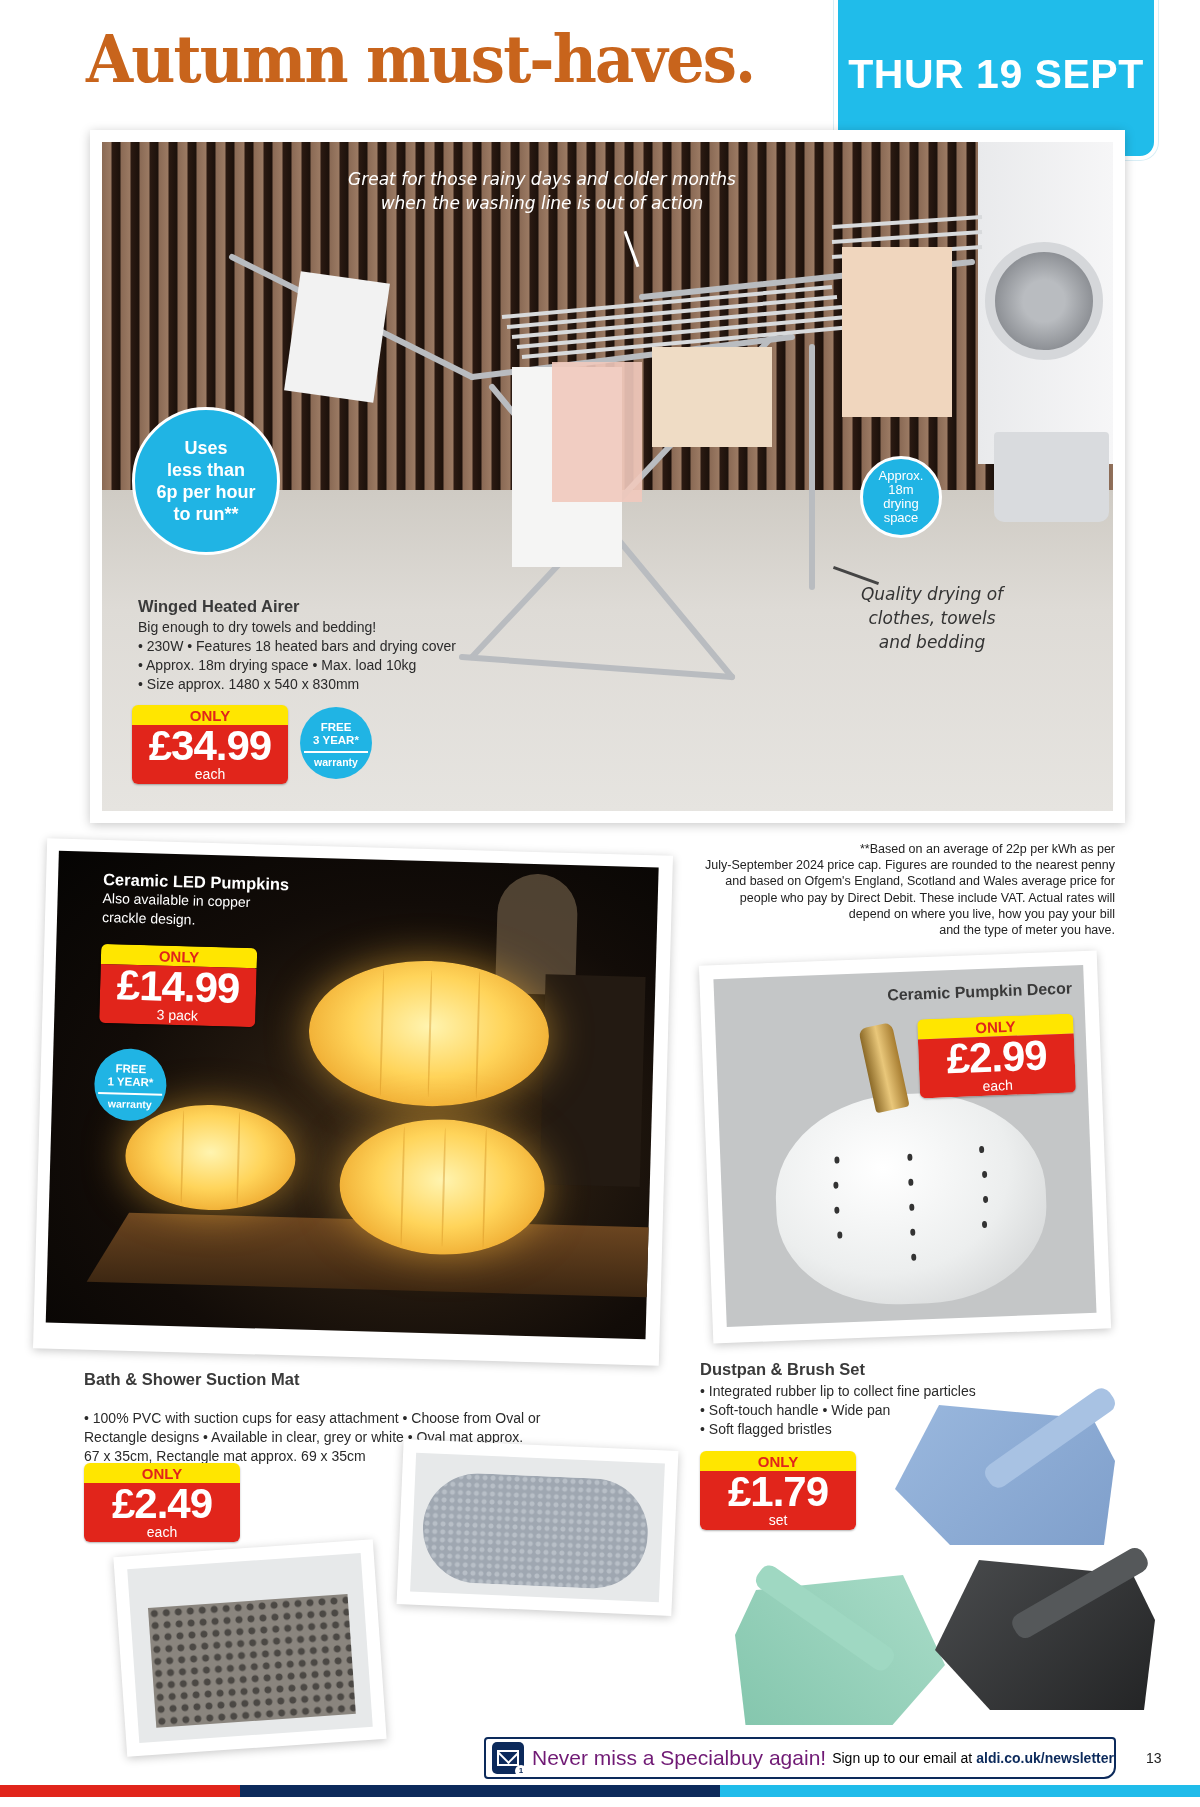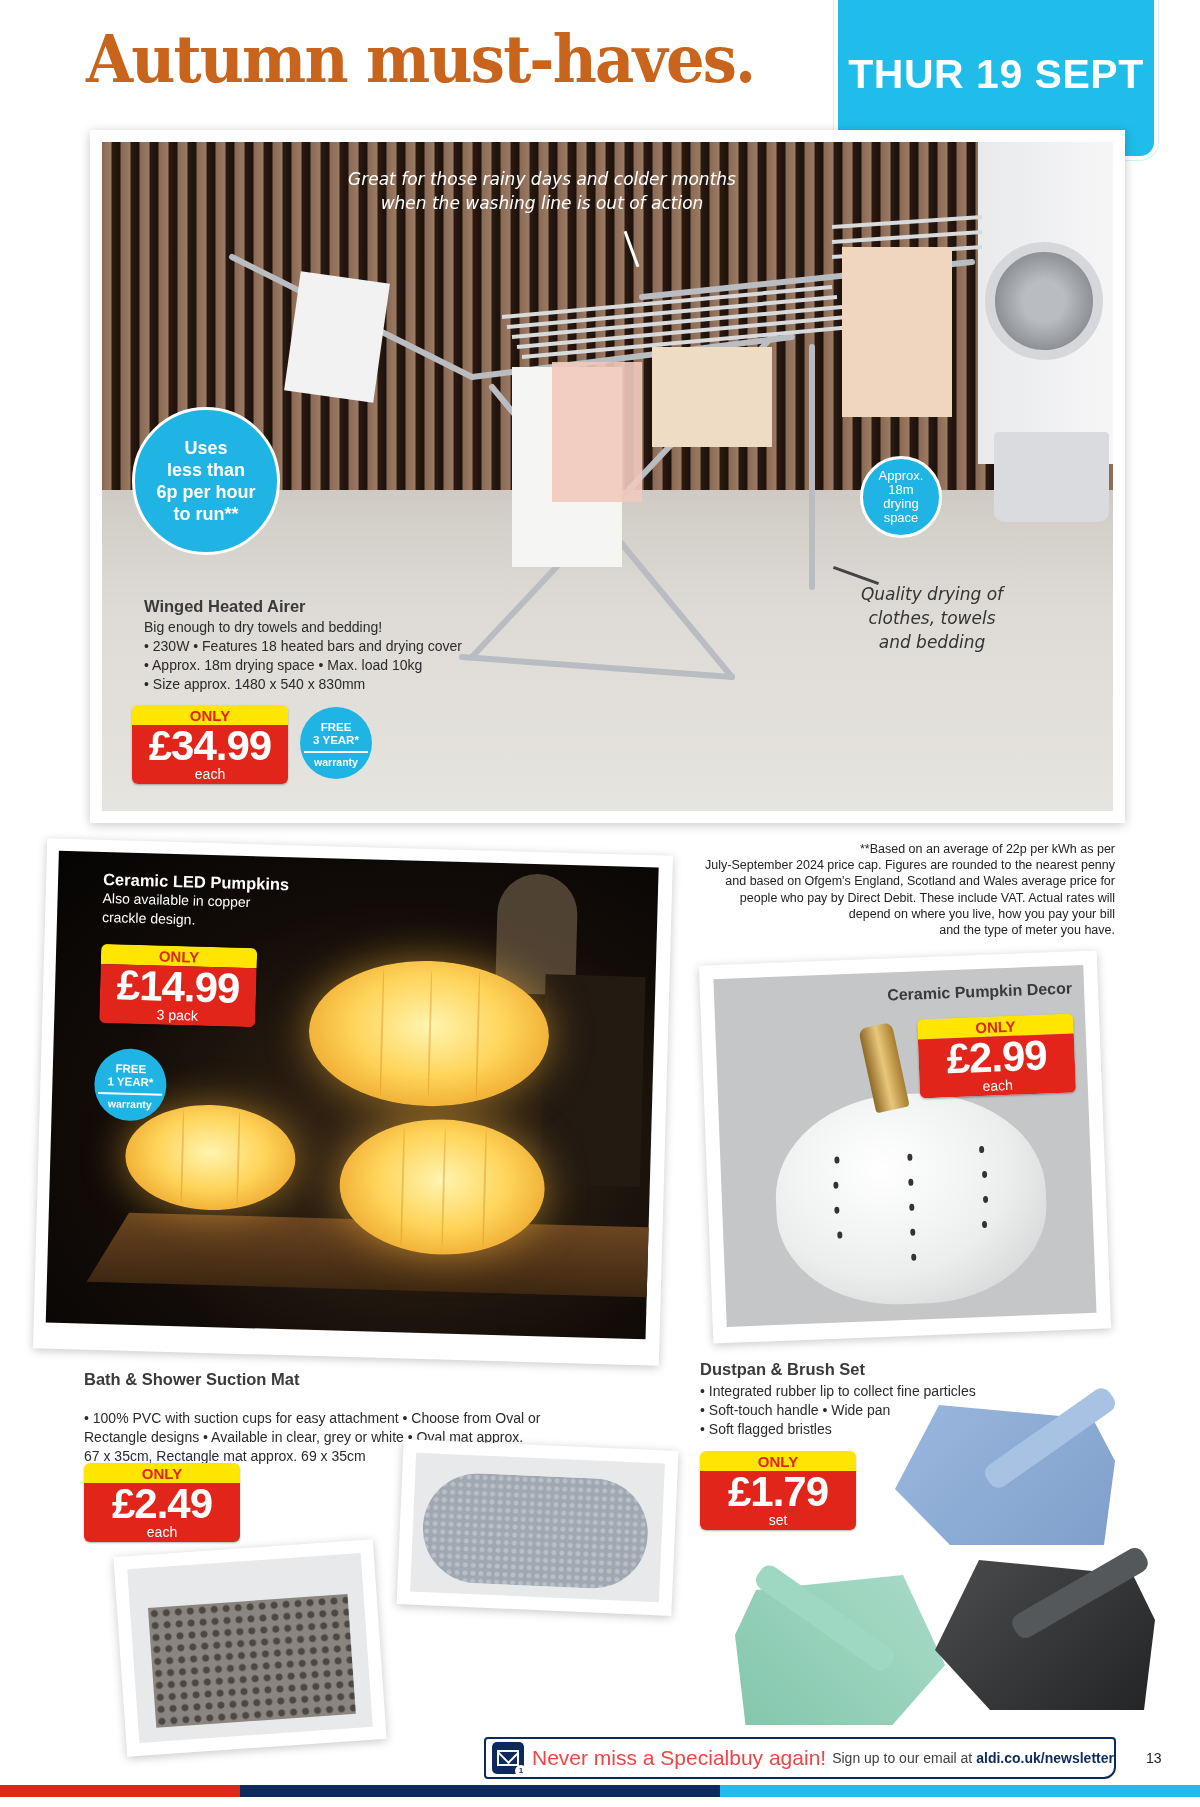--- a/index.html
+++ b/index.html
@@ -69,22 +69,22 @@
   .dustpan { position: absolute; }
   .pan { position: absolute; clip-path: polygon(0 60%, 20% 0, 90% 10%, 100% 40%, 95% 100%, 25% 100%); }
   .brush { position: absolute; border-radius: 10px; }
 
   
   .newsletter { left: 484px; top: 1737px; width: 632px; height: 42px; border: 2px solid #0c2a5b; border-radius: 4px 4px 12px 4px; display: flex; align-items: center; padding-left: 6px; }
   .mail-icon { width: 32px; height: 32px; background: #0c2a5b; border-radius: 5px; position: relative; margin-right: 8px; flex-shrink: 0; }
   .mail-icon .env { position: absolute; left: 5px; top: 8px; width: 22px; height: 16px; border: 2px solid #fff; }
   .mail-icon .env:after { content: ""; position: absolute; left: 2px; top: -6px; width: 13px; height: 13px; border-right: 2px solid #fff; border-bottom: 2px solid #fff; transform: rotate(45deg); }
   .mail-icon .badge { position: absolute; right: -3px; bottom: -3px; width: 12px; height: 12px; border-radius: 50%; background: #fff; color: #0c2a5b; font-size: 8px; font-weight: bold; line-height: 12px; text-align: center; }
-  .nl-main { font-size: 21px; color: #ef4444; white-space: nowrap; }
-  .nl-sub { font-size: 14px; color: #404040; margin-left: 6px; white-space: nowrap; }
+  .nl-main { font-size: 21px; color: #701a75; white-space: nowrap; }
+  .nl-sub { font-size: 14px; color: #000000; margin-left: 6px; white-space: nowrap; }
   .nl-url { font-size: 14px; color: #0c2a5b; font-weight: bold; margin-left: 4px; white-space: nowrap; }
   .page-num { left: 1146px; top: 1750px; font-size: 14px; color: #222; }
 
   .stripe { top: 1785px; height: 12px; }
 </style>
 </head>
 <body>
 
 <div class="abs page-title">Autumn must-haves.</div>
 <div class="abs store-banner">
@@ -142,21 +142,21 @@
       <div>6p per hour</div>
       <div>to run**</div>
     </div>
     <div class="abs blue-circle" style="left:758px; top:314px; width:82px; height:82px; font-size:13px; line-height:14px; font-weight:normal;">
       <div>Approx.</div>
       <div>18m</div>
       <div>drying</div>
       <div>space</div>
     </div>
 
-    <div class="abs" style="left:42px; top:455px; width:400px;">
+    <div class="abs" style="left:36px; top:455px; width:400px;">
       <div class="prod-title">Winged Heated Airer</div>
       <div class="prod-desc" style="margin-top:2px;">
         <div>Big enough to dry towels and bedding!</div>
         <div>• 230W • Features 18 heated bars and drying cover</div>
         <div>• Approx. 18m drying space • Max. load 10kg</div>
         <div>• Size approx. 1480 x 540 x 830mm</div>
       </div>
     </div>
     <div class="abs price" style="left:30px; top:563px;">
       <div class="only">ONLY</div>

